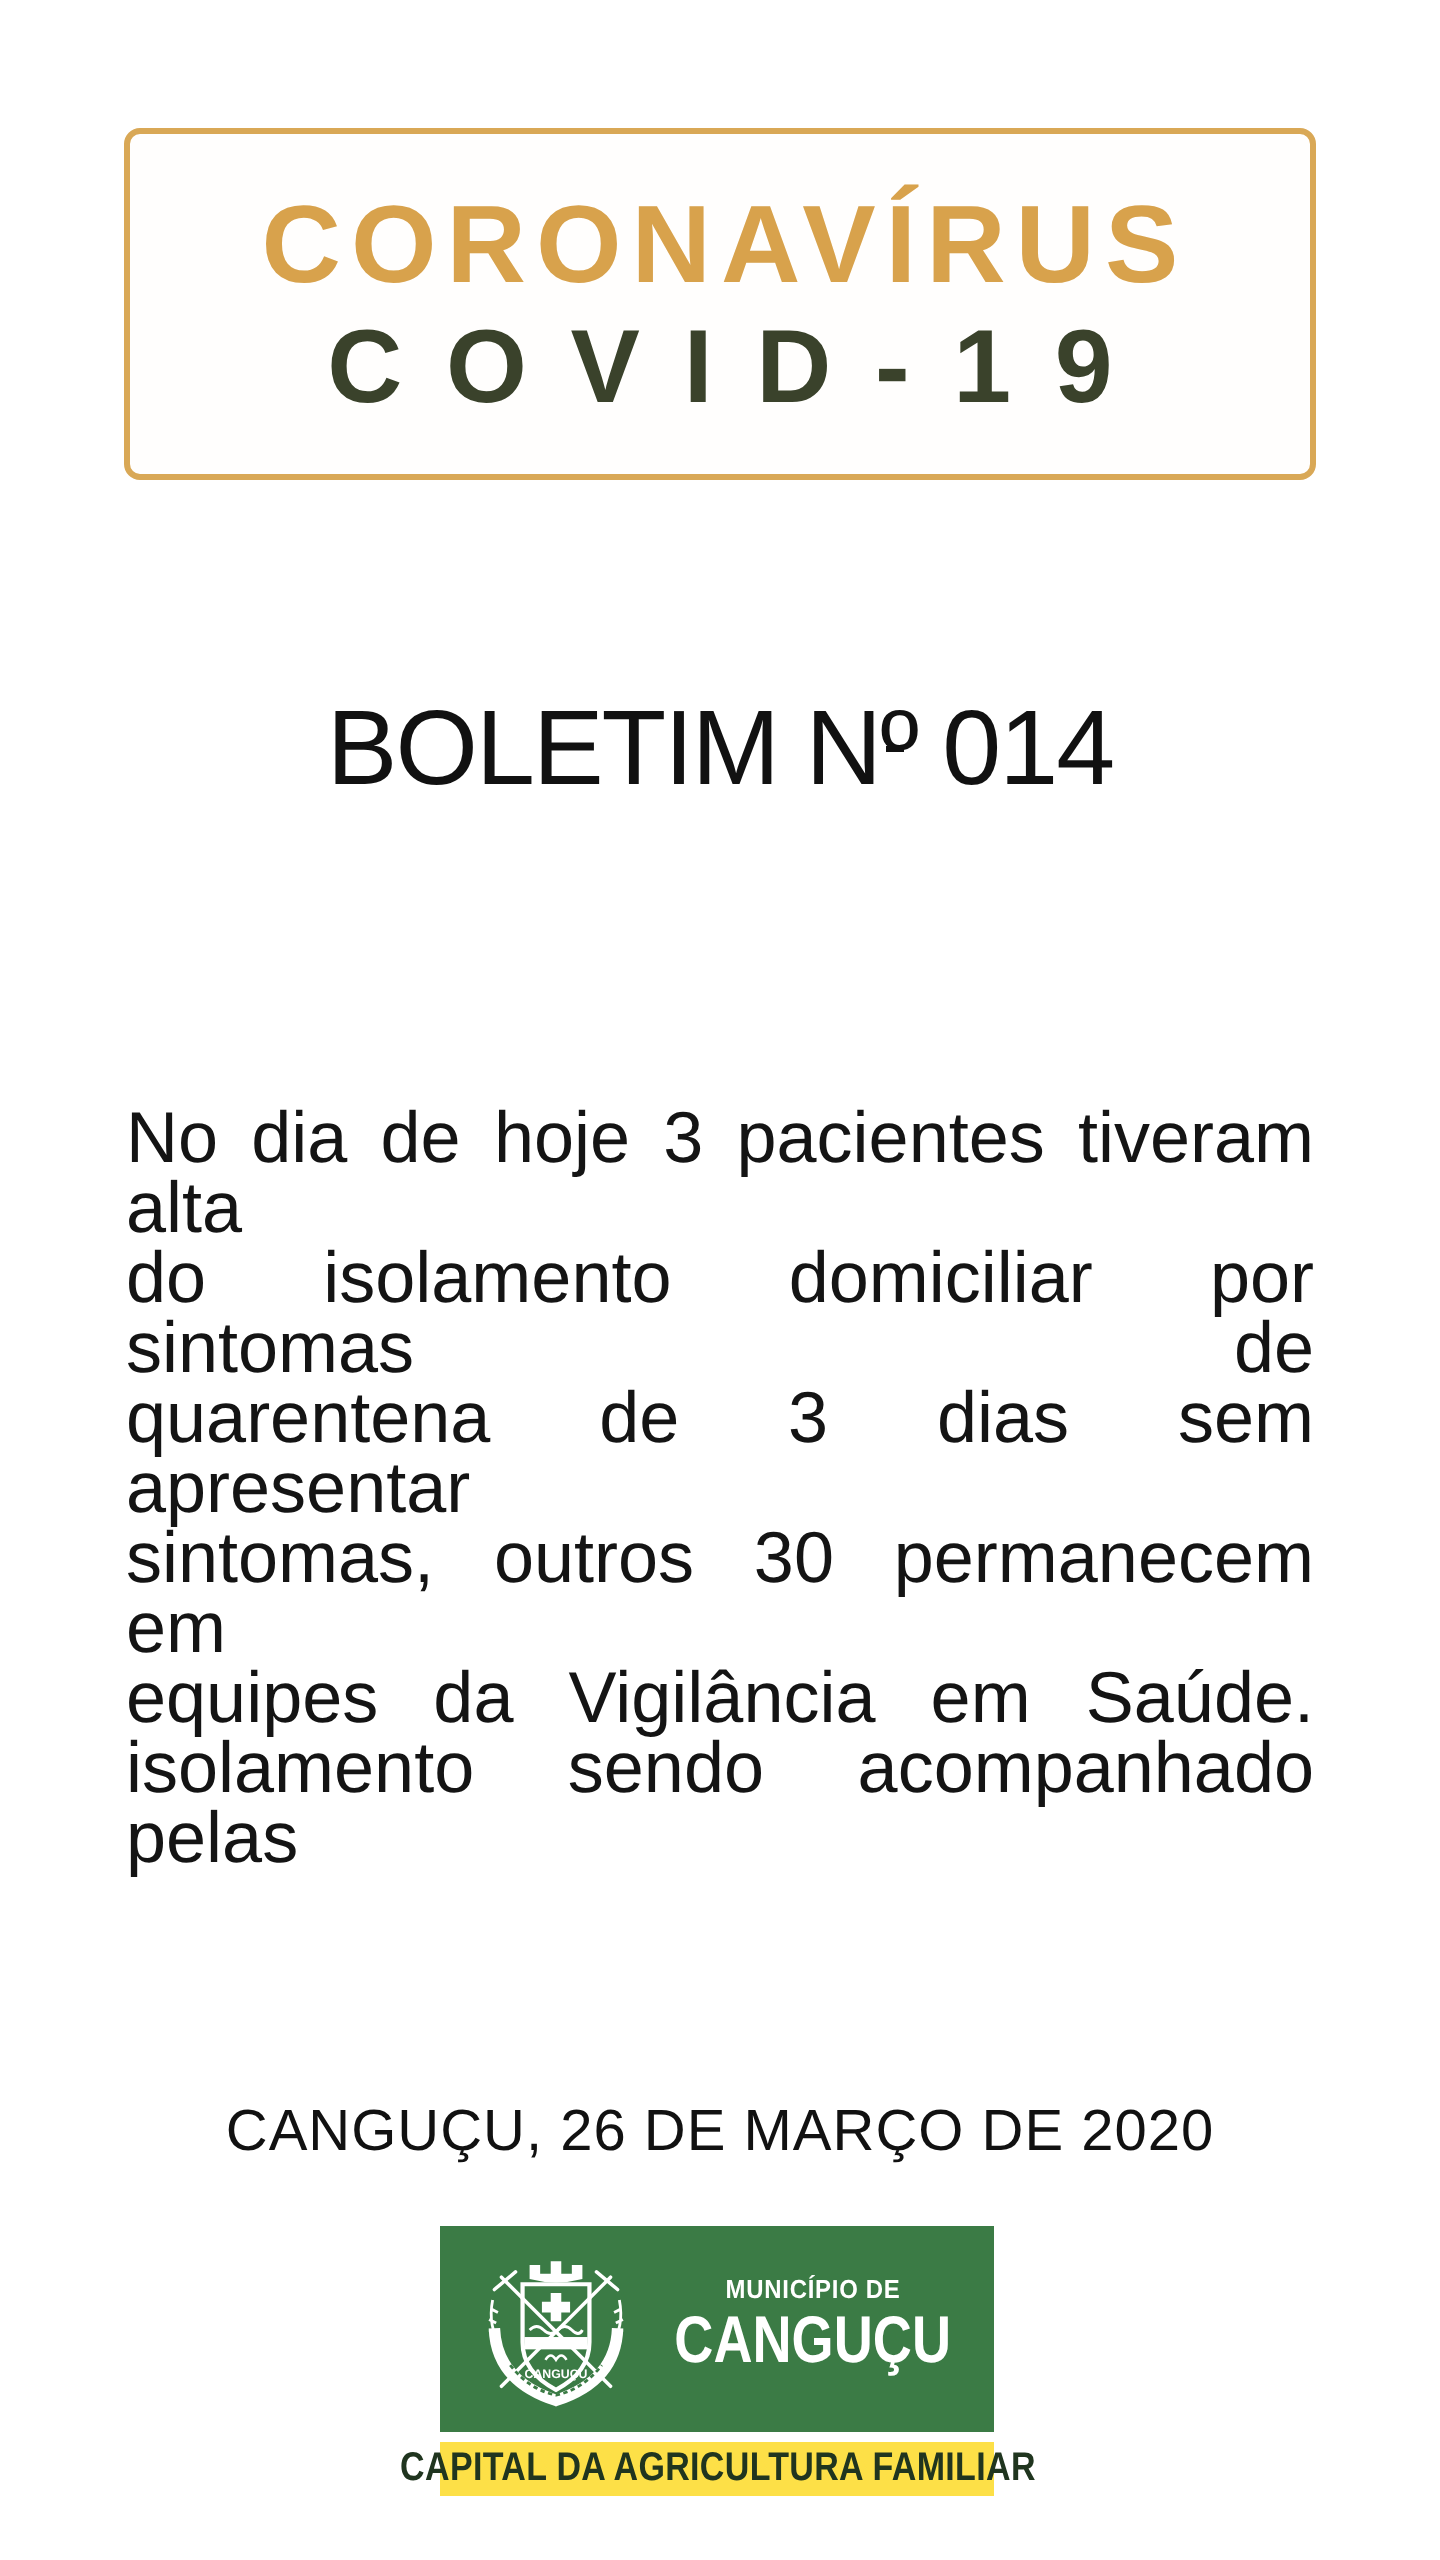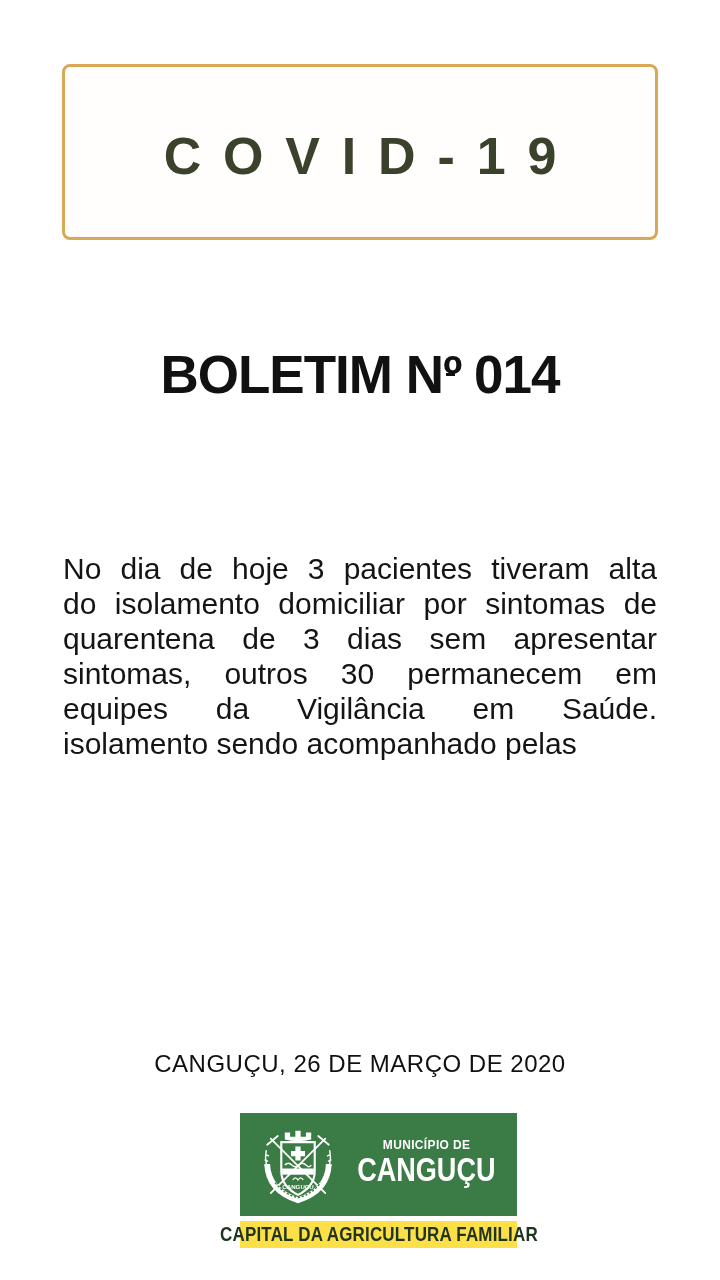--- a/index.html
+++ b/index.html
@@ -30,48 +30,48 @@
     margin-top:8px;margin-left:.42em;
     font-size:52px;font-weight:800;line-height:1;
     letter-spacing:.42em;
     color:#3a422b;white-space:nowrap;
   }
 
   
   .title{
     position:absolute;left:0;top:344px;width:720px;
     margin:0;text-align:center;
-    font-size:53px;font-weight:700;letter-spacing:-1px;
+    font-size:53px;font-weight:400;letter-spacing:-1px;
     color:#111;white-space:nowrap;
   }
   .title .num{margin-left:.24em;}
   .ord{display:inline-block;position:relative;}
   .ord::after{
     content:"";position:absolute;left:.06em;right:.12em;top:.54em;
     height:.06em;background:#111;
   }
 
   
   .body-text{
     position:absolute;left:63px;top:551px;width:594px;
-    font-size:30px;line-height:35px;color:#141414;
+    font-size:36px;line-height:35px;color:#141414;
   }
   .body-line{text-align:justify;text-align-last:justify;}
   .body-line:last-child{text-align-last:left;}
 
   
   .dateline{
     position:absolute;left:0;top:1050px;width:720px;
-    text-align:center;font-size:24px;letter-spacing:.5px;
+    text-align:center;font-size:29px;letter-spacing:.5px;
     color:#111;white-space:nowrap;
   }
 
   
   .muni{
-    position:absolute;left:240px;top:1113px;width:277px;
+    position:absolute;left:220px;top:1113px;width:277px;
   }
   .muni-main{
     height:103px;background:#3b7b45;
     display:flex;align-items:center;
   }
   .crest{width:88px;height:92px;margin-left:14px;flex:0 0 auto;}
   .muni-text{
     flex:1;display:flex;flex-direction:column;align-items:center;justify-content:center;
     color:#fff;padding-right:8px;margin-top:-4px;
   }
@@ -91,20 +91,21 @@
     font-size:20px;font-weight:700;color:#20351f;
     transform:scaleX(.85);white-space:nowrap;letter-spacing:.2px;
   }
 </style>
 </head>
 <body>
 
 <div class="page">
 
   <div class="logo-box">
+    <div class="logo-line1">CORONAVÍRUS</div>
     <div class="logo-line2">COVID-19</div>
   </div>
 
   <h1 class="title"><span>BOLETIM N</span><span class="ord">º</span><span class="num">014</span></h1>
 
   <div class="body-text">
     <div class="body-line">No dia de hoje 3 pacientes tiveram alta</div>
     <div class="body-line">do isolamento domiciliar por sintomas de</div>
     <div class="body-line">quarentena de 3 dias sem apresentar</div>
     <div class="body-line">sintomas, outros 30 permanecem em</div>

